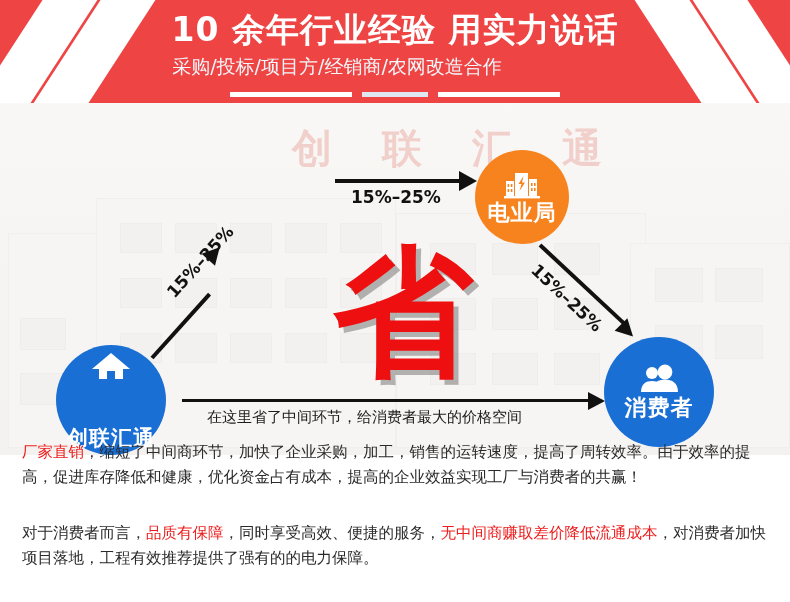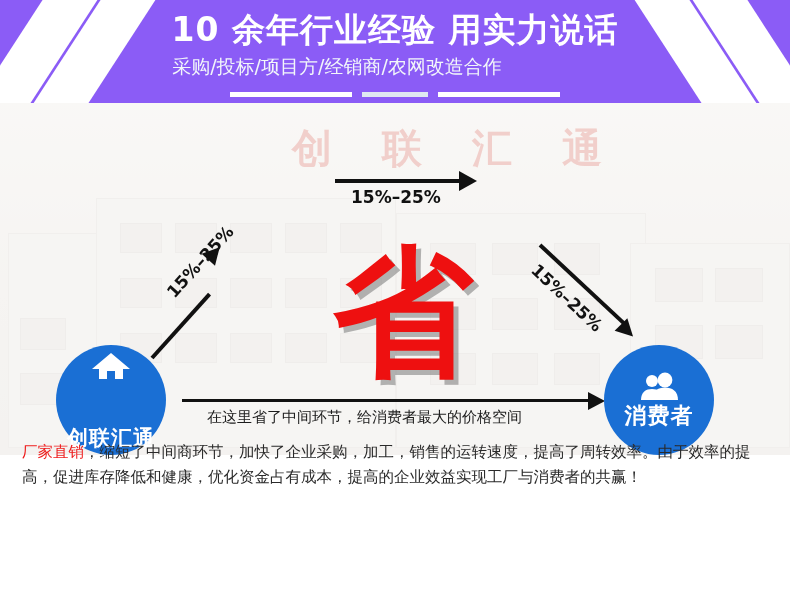--- a/index.html
+++ b/index.html
@@ -7,21 +7,21 @@
     width: 790px; height: 602px;
     font-family: "Liberation Sans", "DejaVu Sans", sans-serif;
     background: #ffffff;
     overflow: hidden;
   }
   #page { position: relative; width: 790px; height: 602px; overflow: hidden; background:#fff; }
 
   
   .header {
     position: absolute; left: 0; top: 0; width: 790px; height: 103px;
-    background: #8b5cf6; overflow: hidden;
+    background: #ef4444; overflow: hidden;
   }
   .hdr-stripe { position: absolute; top: -40px; width: 46px; height: 200px; background: #ffffff; }
   .hdr-l1 { left: 8px;  transform: rotate(33deg); transform-origin: 50% 50%; }
   .hdr-l2 { left: 66px; transform: rotate(33deg); transform-origin: 50% 50%; }
   .hdr-r1 { right: 8px;  transform: rotate(-33deg); transform-origin: 50% 50%; }
   .hdr-r2 { right: 66px; transform: rotate(-33deg); transform-origin: 50% 50%; }
 
   .hdr-title {
     position: absolute; left: 0; top: 8px; width: 790px; text-align: center;
     color: #ffffff; font-size: 33px; font-weight: bold; letter-spacing: 1px;
@@ -184,42 +184,65 @@
       <div class="arrow-line" style="left:182px; top:296px; width:410px; height:3px;"></div>
       <div class="arrow-head" style="left:588px; top:289px;
                   border-top: 9px solid transparent; border-bottom: 9px solid transparent;
                   border-left: 17px solid #111111;"></div>
       <div class="alabel-cn" style="left:207px; top:305px;">在这里省了中间环节，给消费者最大的价格空间</div>
     </div>
 
     <div class="bigchar" style="left:333px; top:140px;">省</div>
 
 
+    <div class="node orange" id="node-bureau" style="top:47px;">
+      <span class="nicon">
+        <svg width="38" height="30" viewBox="0 0 38 30" fill="none">
+          <rect x="3" y="12" width="8" height="15" fill="#fff"></rect>
+          <rect x="12" y="4" width="13" height="23" fill="#fff"></rect>
+          <rect x="26" y="10" width="8" height="17" fill="#fff"></rect>
+          <rect x="1" y="27" width="36" height="2.4" fill="#fff"></rect>
+          <path d="M20.5 7 L15.5 15 H18.5 L16.5 22 L22 13.5 H19 Z" fill="#f7831e"></path>
+          <rect x="4.6" y="15" width="1.6" height="3" fill="#f7831e"></rect>
+          <rect x="7.8" y="15" width="1.6" height="3" fill="#f7831e"></rect>
+          <rect x="4.6" y="20" width="1.6" height="3" fill="#f7831e"></rect>
+          <rect x="7.8" y="20" width="1.6" height="3" fill="#f7831e"></rect>
+          <rect x="28" y="14" width="1.6" height="3" fill="#f7831e"></rect>
+          <rect x="31" y="14" width="1.6" height="3" fill="#f7831e"></rect>
+          <rect x="28" y="19" width="1.6" height="3" fill="#f7831e"></rect>
+          <rect x="31" y="19" width="1.6" height="3" fill="#f7831e"></rect>
+        </svg>
+      </span>
+      <span class="nlabel">电业局</span>
+    </div>
 
     <div class="node blue" id="node-company" style="top:242px;">
       <span class="nicon">
         <svg width="42" height="30" viewBox="0 0 42 30" fill="none">
           <path d="M21 2 L40 18 H33 V28 H25 V20 H17 V28 H9 V18 H2 Z" fill="#fff"></path>
         </svg>
       </span>
       <span class="nlabel" style="font-size:21px;">创联汇通</span>
     </div>
 
-    <div class="node blue" id="node-consumer" style="top:242px;text-align:center;">
+    <div class="node blue" id="node-consumer" style="top:234px;text-align:center;">
       <span class="nicon">
         <svg width="42" height="30" viewBox="0 0 42 30" fill="none">
           <circle cx="14" cy="9" r="6" fill="#fff"></circle>
           <path d="M3 28 C3 20 8 17 14 17 C20 17 25 20 25 28 Z" fill="#fff"></path>
           <circle cx="27" cy="8" r="7.4" fill="#fff"></circle>
           <path d="M14 28 C14 19 20 15.5 27 15.5 C34 15.5 40 19 40 28 Z" fill="#fff"></path>
         </svg>
       </span>
       <span class="nlabel">消费者</span>
     </div>
 
   </div>
 
   <div class="copy" id="para1">
     <span class="red">厂家直销</span><span>，缩短了中间商环节，加快了企业采购，加工，销售的运转速度，提高了周转效率。由于效率的提高，促进库存降低和健康，优化资金占有成本，提高的企业效益实现工厂与消费者的共赢！</span>
   </div>
 
+  <div class="copy" id="para2">
+    <span>对于消费者而言，</span><span class="red">品质有保障</span><span>，同时享受高效、便捷的服务，</span><span class="red">无中间商赚取差价降低流通成本</span><span>，对消费者加快项目落地，工程有效推荐提供了强有的的电力保障。</span>
+  </div>
 
 </div>
 
 </body></html>

